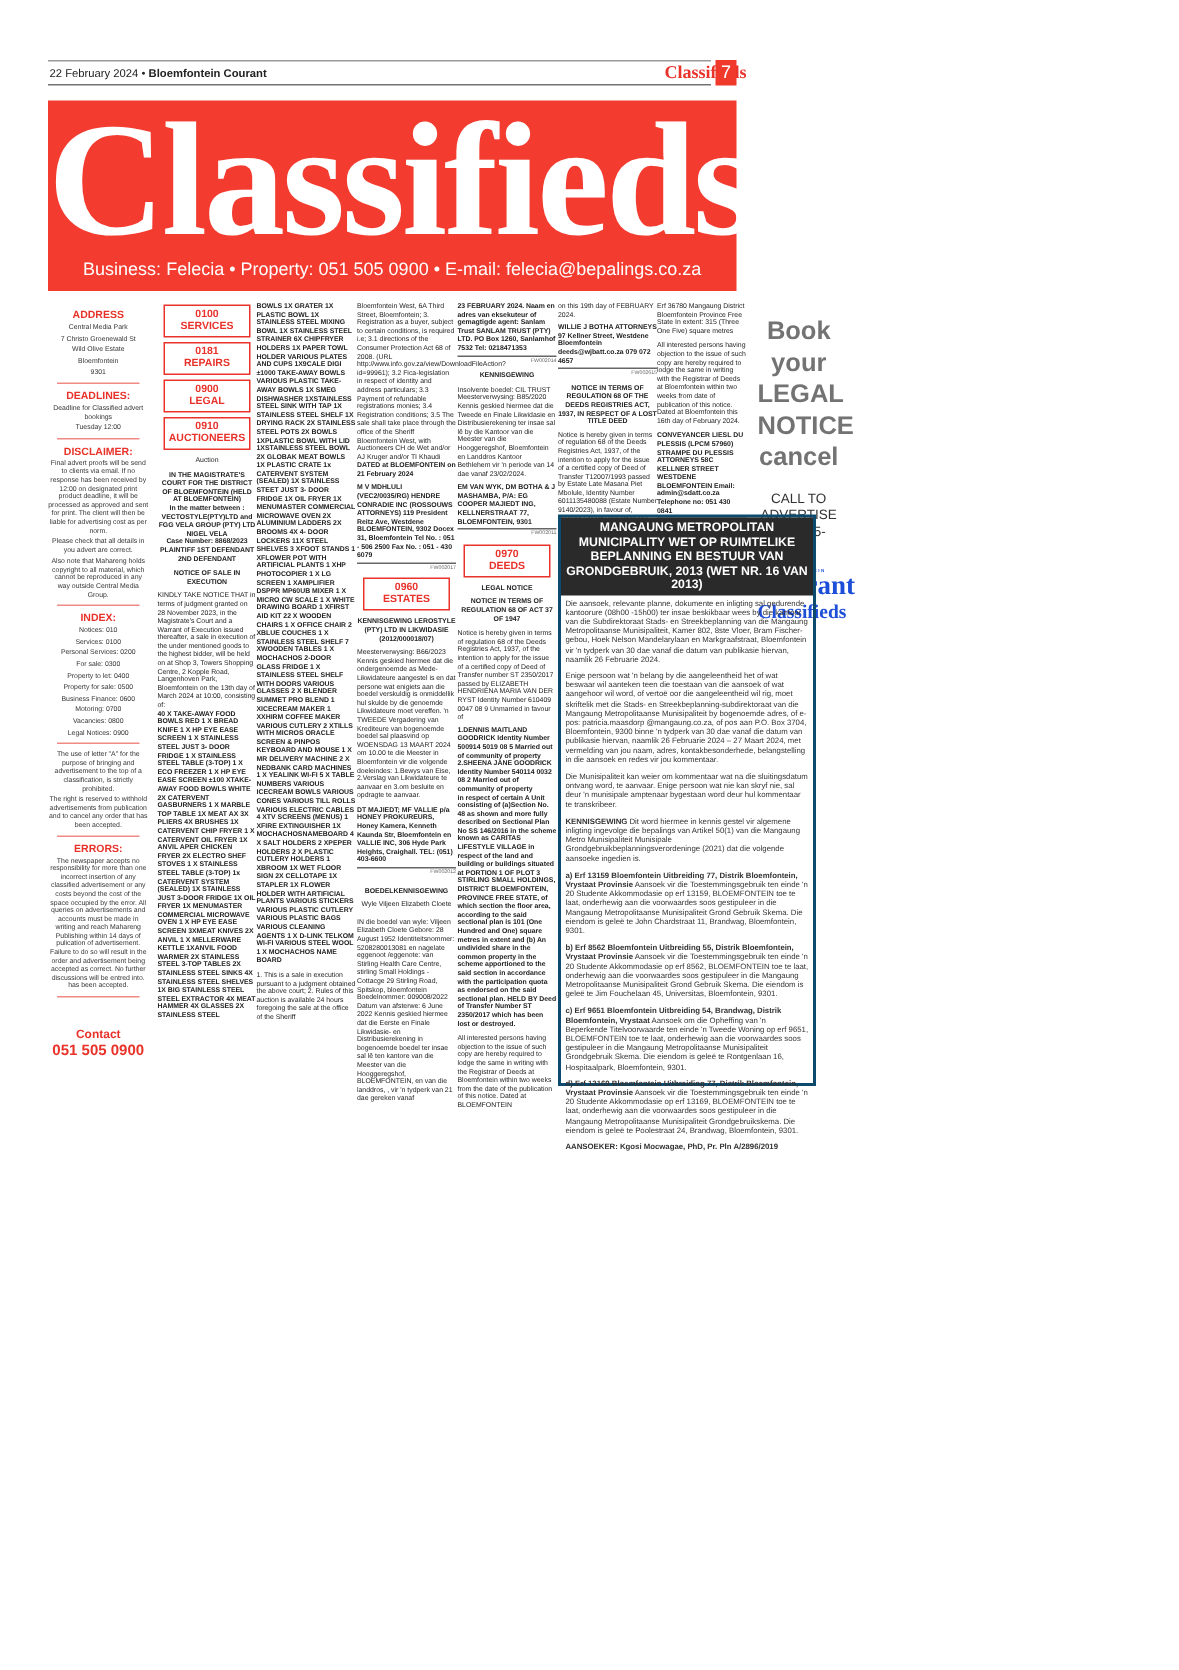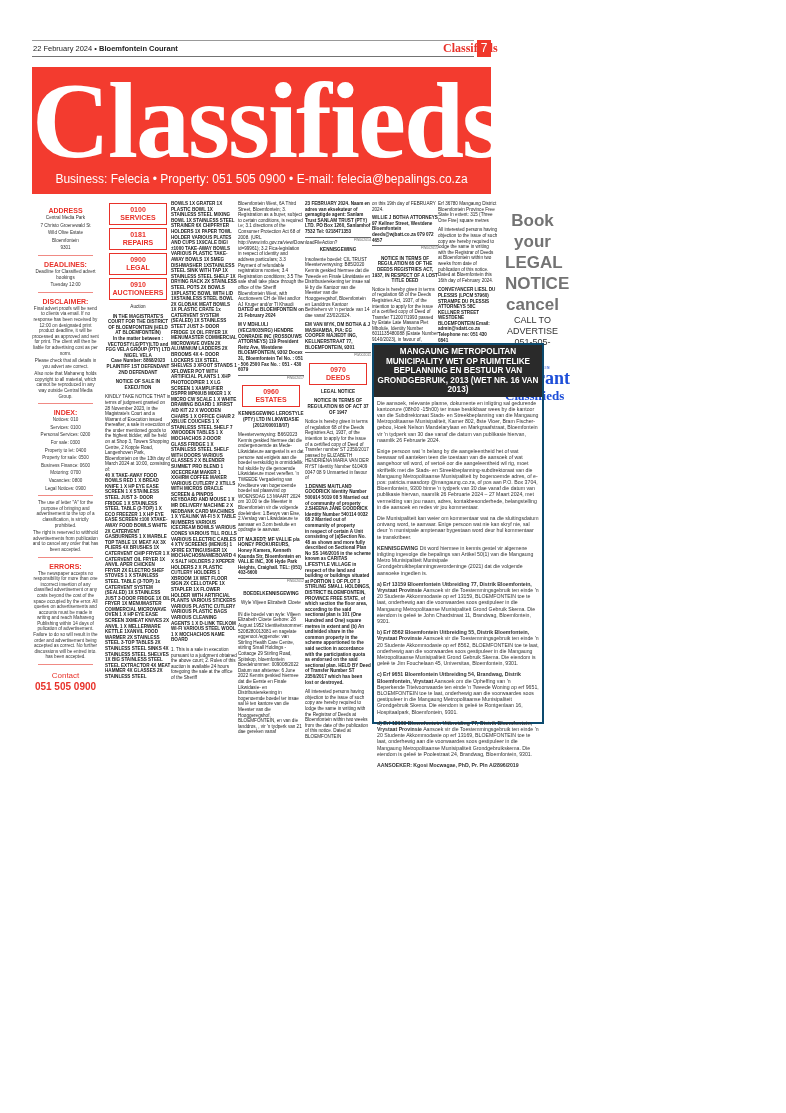--- a/index.html
+++ b/index.html
@@ -10,39 +10,39 @@
 .pagebox{position:absolute;left:477px;top:40px;width:14px;height:17px;background:#f0382b;color:#fff;font-size:12px;text-align:center;line-height:17px}
 .banner{position:absolute;left:32px;top:67px;width:459px;height:127px;background:#f33b2f}
 .banner .title{position:absolute;left:0;top:-6px;width:100%;text-align:center;font-family:"Liberation Serif",serif;font-weight:bold;color:#fff;font-size:108px;letter-spacing:-2px;line-height:120px}
 .banner .contact{position:absolute;left:0;top:104px;width:100%;text-align:center;color:#fff;font-size:12px;line-height:16px}
 .banner .contact b{font-weight:normal}
 .col{position:absolute;font-size:4.6px;line-height:5.6px}
 .c1{left:32px;top:202px;width:67px;text-align:center;color:#333}
 .c1 h4{color:#e8322a;font-size:7px;line-height:9px;font-weight:bold;margin-top:4px}
 .c1 p{margin-bottom:2px}
 .c1 hr{border:0;border-top:1px solid #f08a84;margin:4px 6px}
-.c1 .contact-h{color:#e8322a;font-size:8px;font-weight:normal;line-height:10px;margin-top:6px}
+.c1 .contact-h{color:#e8322a;font-size:8px;font-weight:bold;line-height:10px;margin-top:20px}
 .c1 .contact-n{color:#e8322a;font-size:10px;font-weight:bold;line-height:12px}
 .secbox{border:1px solid #e8322a;color:#e8322a;font-weight:bold;font-size:7px;line-height:8px;text-align:center;padding:2px 0;margin:3px 4px}
 .c2{left:105px;top:200px;width:66px}
 .c2 .ctr{text-align:center}
 .awie{background:#27a83c;margin:3px 0;padding:2px;color:#fff;text-align:center}
 .awie .logo{font-size:11px;font-weight:bold;letter-spacing:3px;color:#fff;line-height:11px}
 .awie .sub{background:#111;color:#fff;font-size:6px;font-weight:bold;line-height:8px}
 .awie .body{background:#fff;color:#111;font-size:4.5px;line-height:5.5px;padding:2px;border:1px solid #111}
 .awie .phone{background:#111;color:#fff;font-size:6.5px;font-weight:bold;line-height:8px;letter-spacing:1px}
 .b{font-weight:bold}
 .c3{left:171px;top:201px;width:66px}
 .c4{left:238px;top:201px;width:66px}
 .c5{left:305px;top:201px;width:66px}
 .c6{left:372px;top:201px;width:66px}
 .c7{left:438px;top:201px;width:60px}
 .c8{left:505px;top:210px;width:55px;text-align:center}
 .c8 .book{font-size:17px;font-weight:bold;line-height:21px;color:#737373}
-.c8 .call{font-size:9px;line-height:11px;margin-top:0;color:#333}
+.c8 .call{font-size:9px;line-height:11px;margin-top:12px;color:#333}
 .c8 .cou{font-family:"Liberation Serif",serif;color:#1d4ed8;font-weight:bold;font-size:18px;line-height:17px;margin-top:8px}
 .c8 .cou small{display:block;font-size:3px;line-height:3px;font-family:"Liberation Sans",sans-serif;letter-spacing:1px}
 .muni{position:absolute;left:372px;top:343px;width:172px;height:381px;border:2px solid #0c4a6e}
 .muni .hd{background:#2a2a2a;color:#fff;font-weight:bold;font-size:8.2px;line-height:9.5px;text-align:center;padding:2px 1px}
 .muni .bd{padding:3px 3px;font-size:5.2px;line-height:6.2px;color:#333}
 .muni .bd p{margin-bottom:5px}
 .sig{text-align:right;font-size:3.5px;color:#666;border-top:1px solid #666;margin:2px 0 4px}
 </style>
 </head>
 <body>

